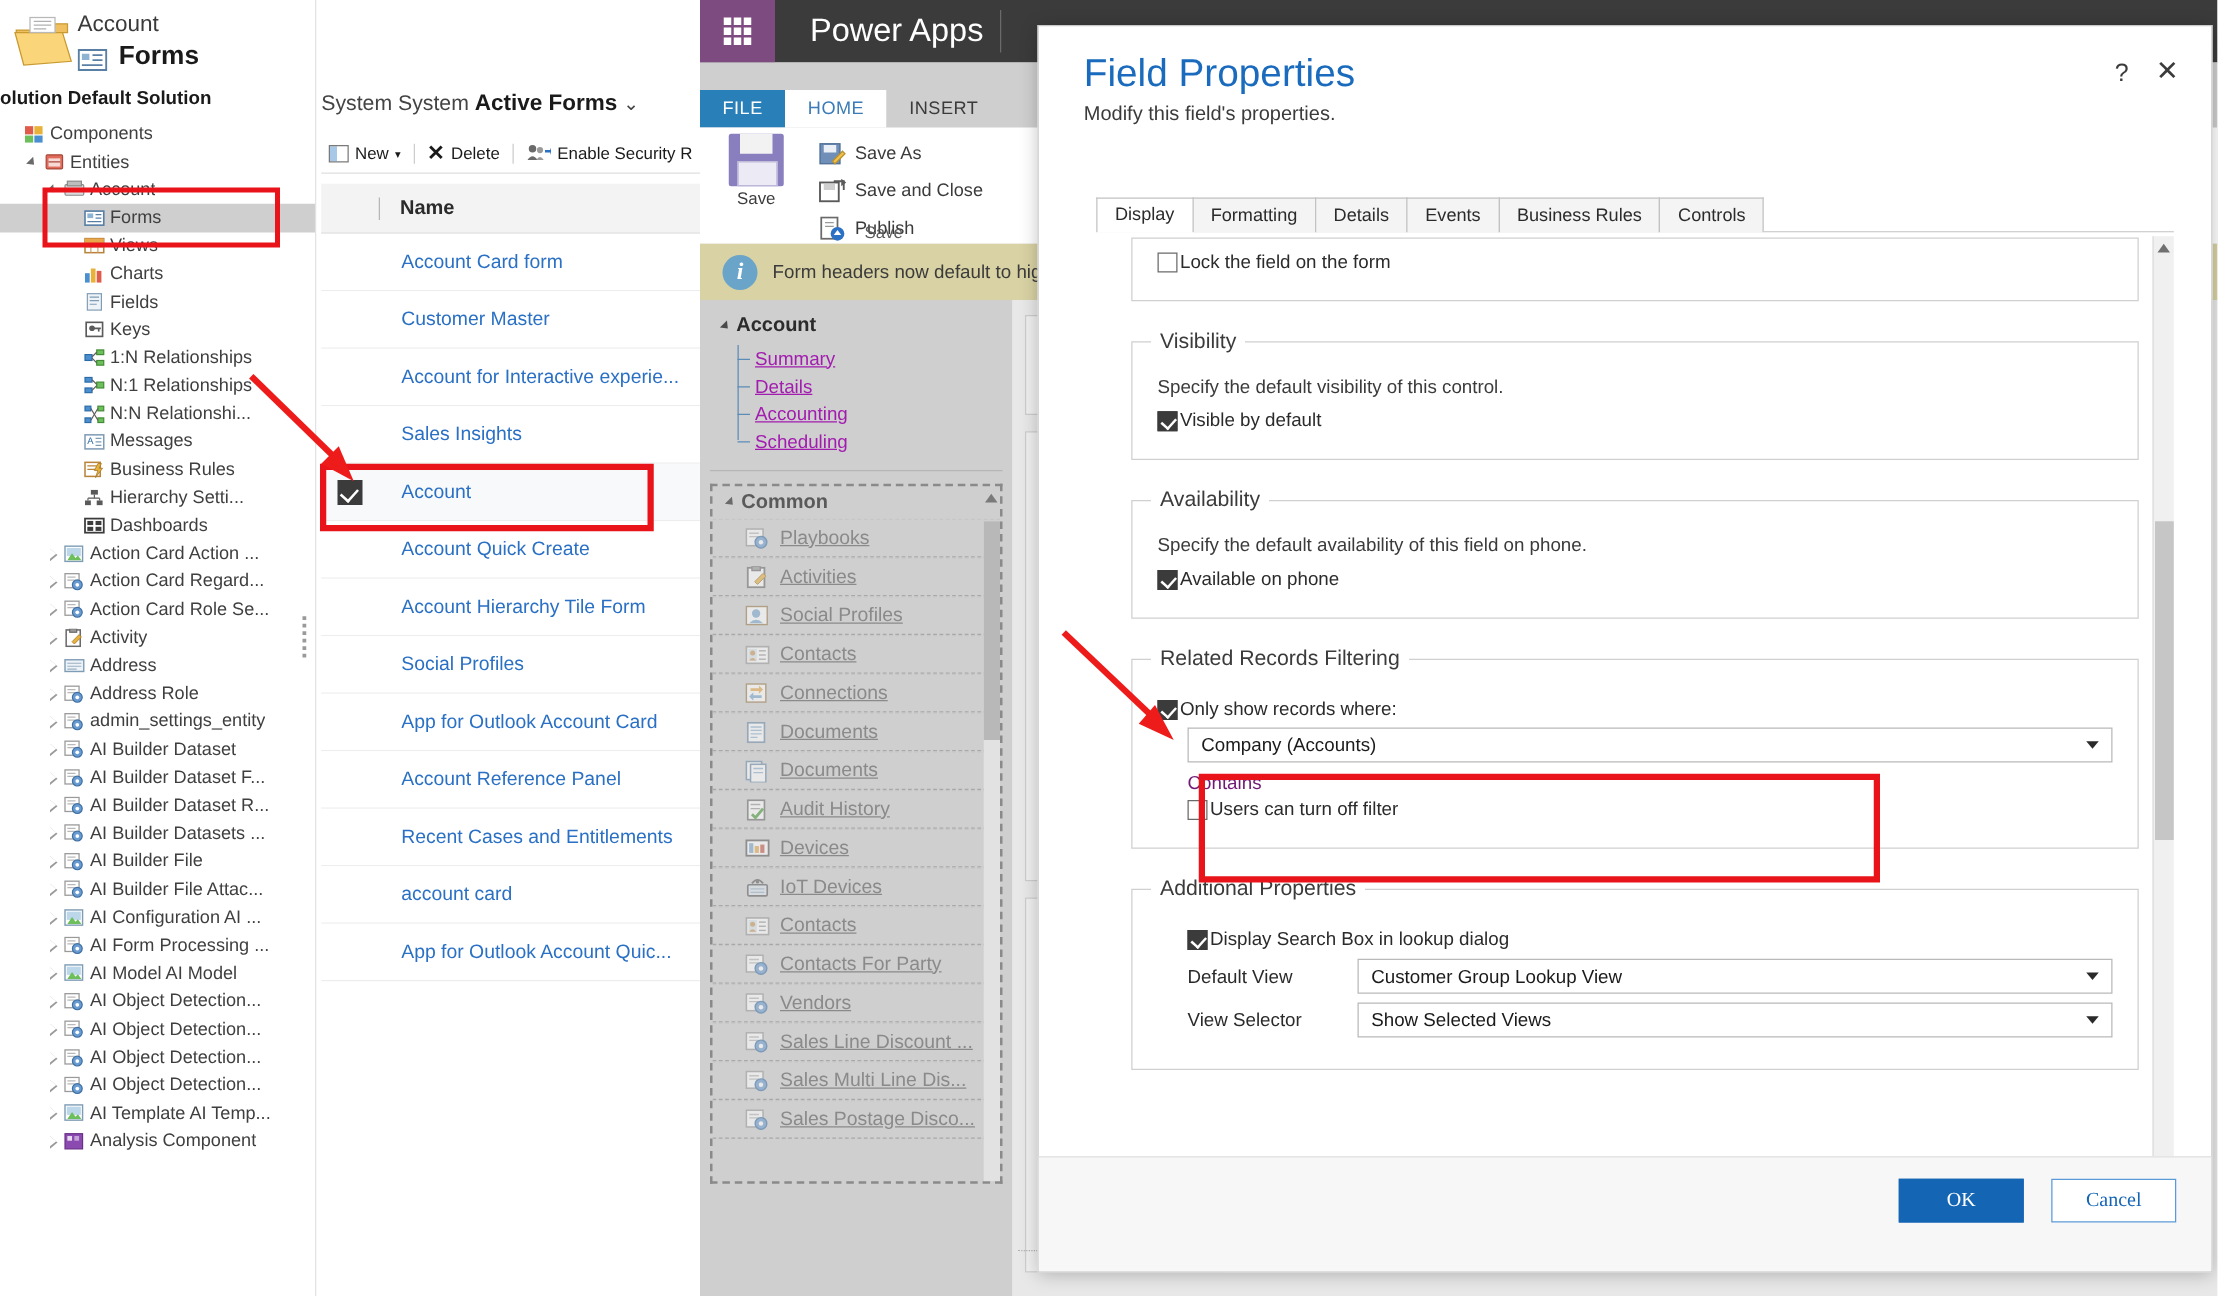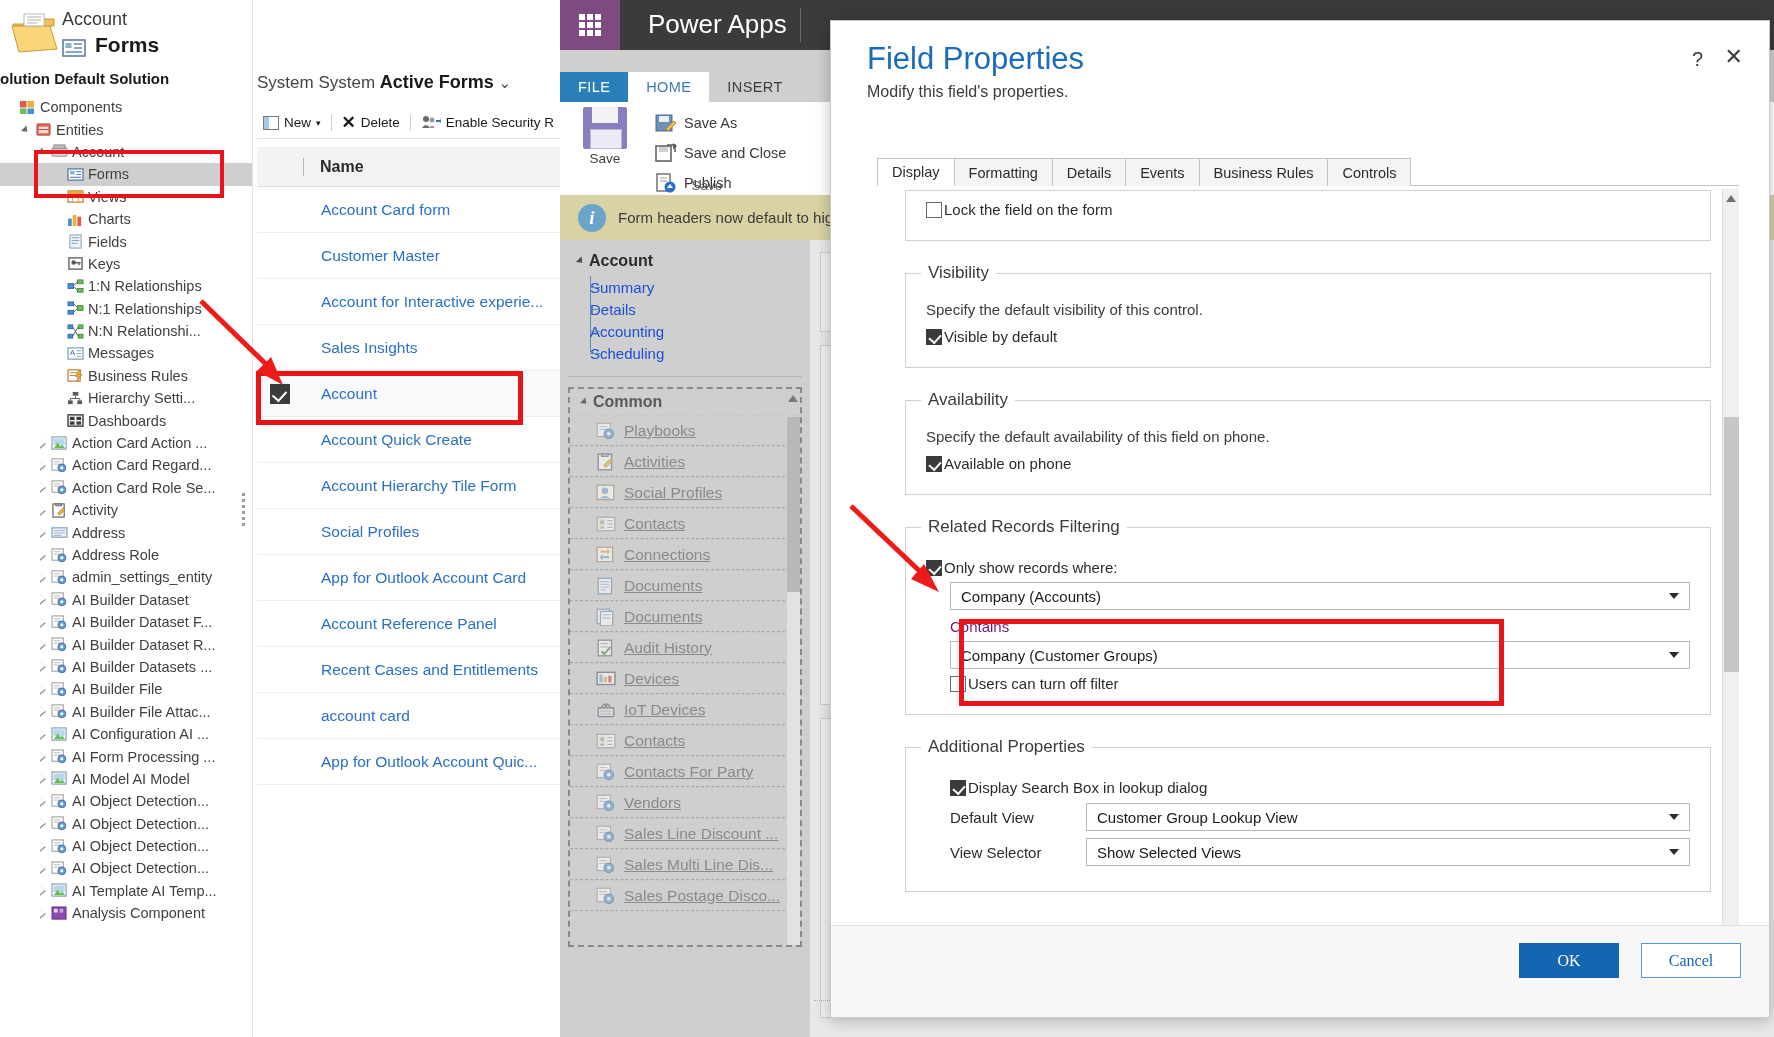--- a/index.html
+++ b/index.html
@@ -247,21 +247,21 @@
     border-left: 5px solid #4a4a4a; border-top: 4px solid transparent;
     border-bottom: 4px solid transparent;
     transform: rotate(45deg);
   }
   .fn-tree { position: relative; margin-left: 30px; }
   .fn-tree::before {
     content: ""; position: absolute; left: 0; top: 0; bottom: 12px; width: 1px; background: #5b8cb8;
   }
   .fn-item {
     position: relative; height: 22px; display: flex; align-items: center;
-    font-size: 15px; color: #1d4ed8; 
+    font-size: 15px; color: #a21caf; padding-left: 14px; text-decoration: underline;
   }
   .fn-item::before {
     content: ""; position: absolute; left: 0; top: 11px; width: 10px; height: 1px; background: #5b8cb8;
   }
   .fn-divider { height: 1px; background: #b6b6b6; margin: 12px 8px 0 8px; }
 
   .fn-common {
     margin: 10px 8px 0 8px; border: 2px dashed #8a8a8a; position: relative;
     height: 560px; overflow: hidden;
   }
@@ -1238,24 +1238,20 @@
         <legend>Related Records Filtering</legend>
         <div class="cb-line" style="margin-top:8px;">
           <span class="cbx on"></span>
           <span>Only show records where:</span>
         </div>
         <div class="selbox" style="margin-left:24px;">
           <span>Company (Accounts)</span>
           <span class="chev"></span>
         </div>
         <div class="sub-label" style="margin-left:24px;">Contains</div>
-        <div class="selbox" style="margin-left:24px;">
-          <span>Company (Customer Groups)</span>
-          <span class="chev"></span>
-        </div>
         <div class="cb-line" style="margin-left:24px;">
           <span class="cbx"></span>
           <span>Users can turn off filter</span>
         </div>
       </fieldset>
 
       <fieldset class="fieldset">
         <legend>Additional Properties</legend>
         <div class="cb-line" style="margin-top:8px; margin-left:24px;">
           <span class="cbx on"></span>

